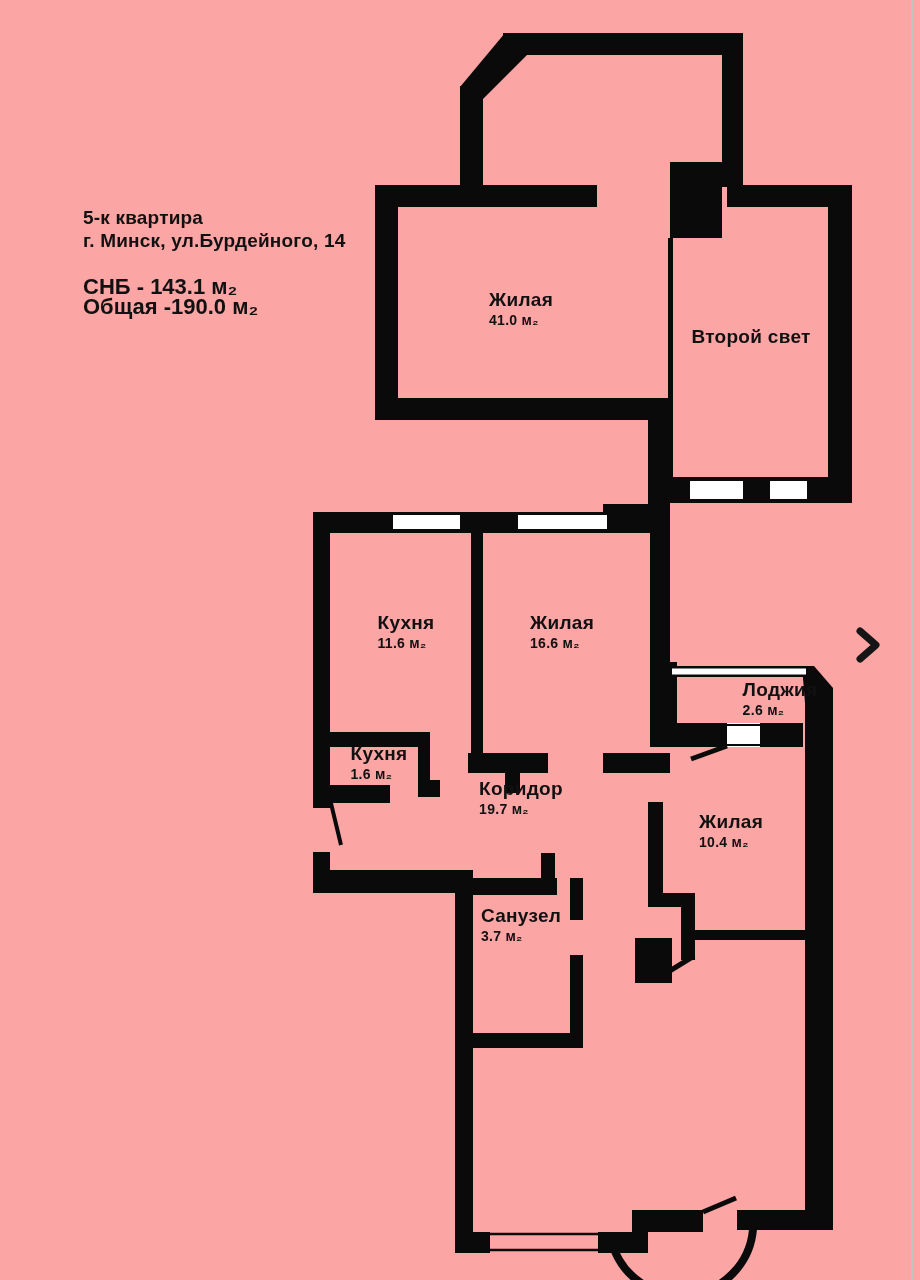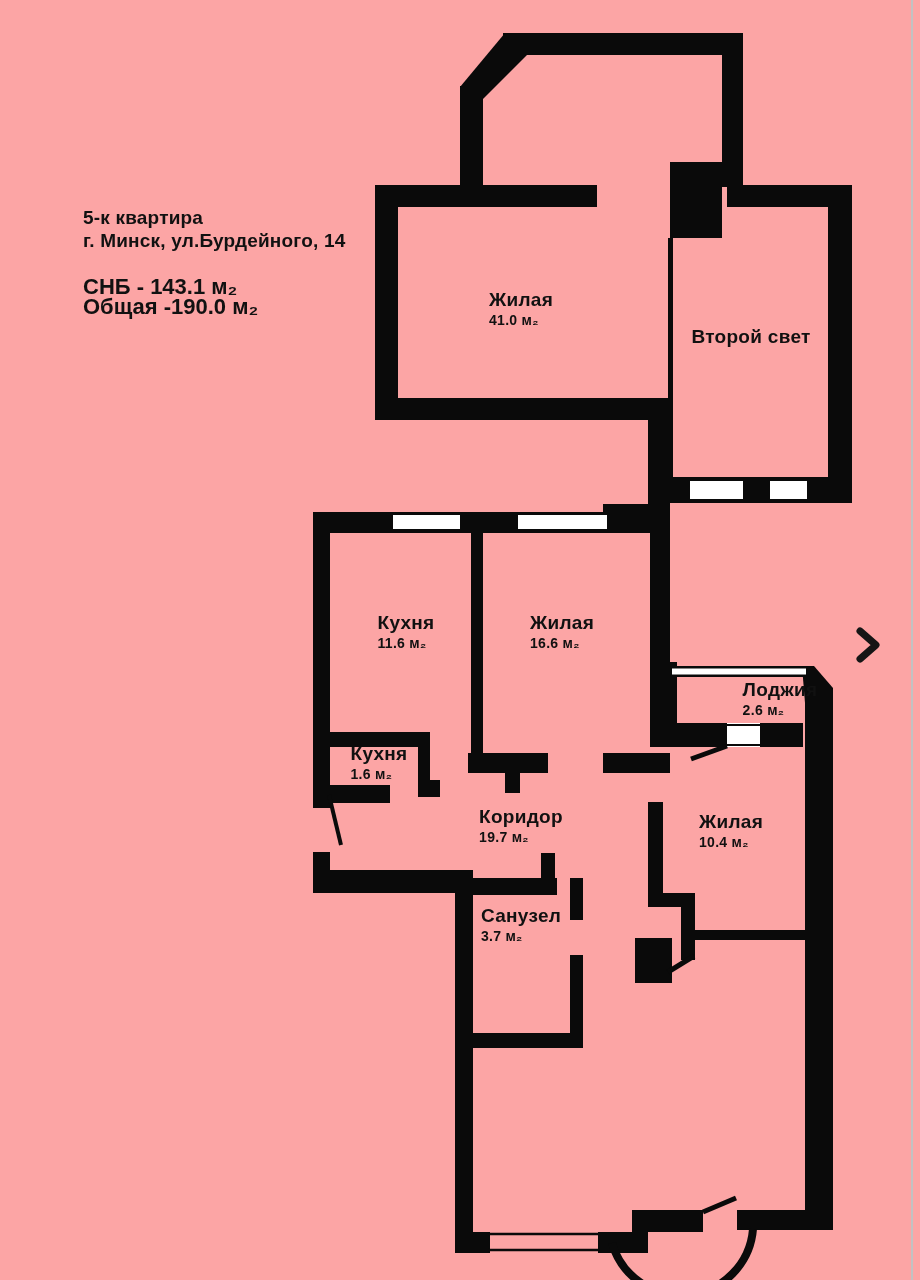--- a/index.html
+++ b/index.html
@@ -155,21 +155,21 @@
   <div class="room-label" style="left:736px; top:700px;margin-left:44px;">
     <div>Лоджия</div>
     <div class="area">2.6 м₂</div>
   </div>
 
   <div class="room-label" style="left:379px; top:764px;">
     <div>Кухня</div>
     <div class="area">1.6 м₂</div>
   </div>
 
-  <div class="room-label" style="left:521px; top:827px;">
+  <div class="room-label" style="left:521px; top:799px;">
     <div>Коридор</div>
     <div class="area">19.7 м₂</div>
   </div>
 
   <div class="room-label" style="left:731px; top:832px;">
     <div>Жилая</div>
     <div class="area">10.4 м₂</div>
   </div>
 
   <div class="room-label" style="left:521px; top:926px;">

